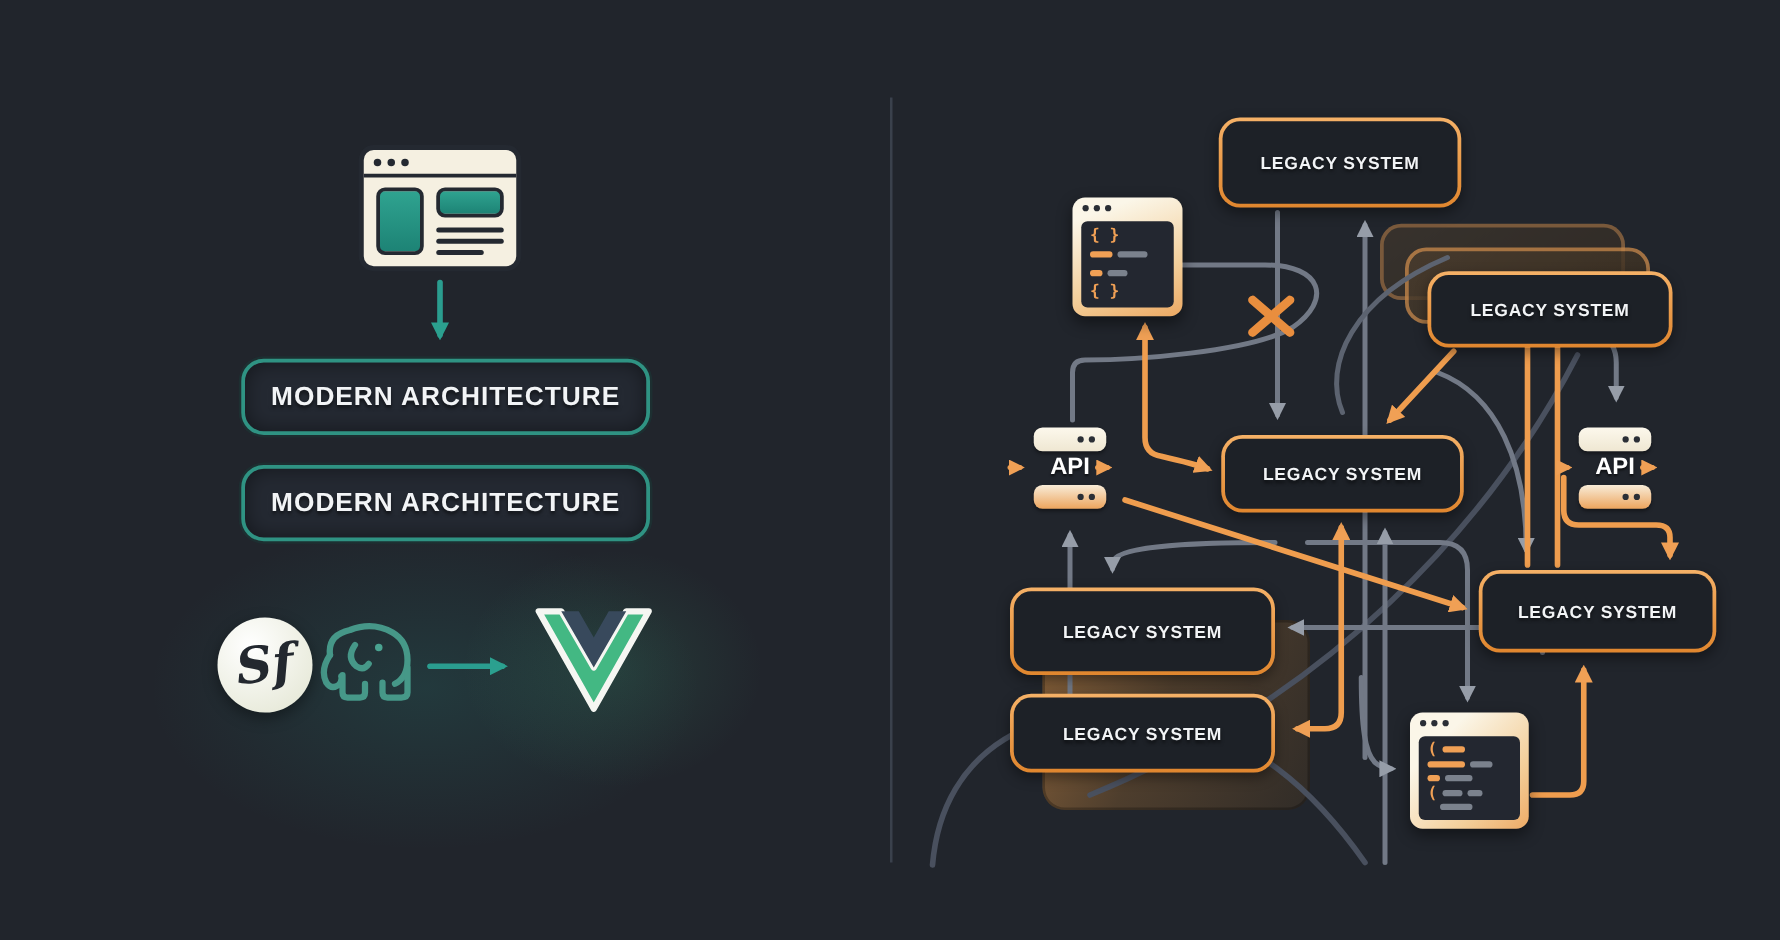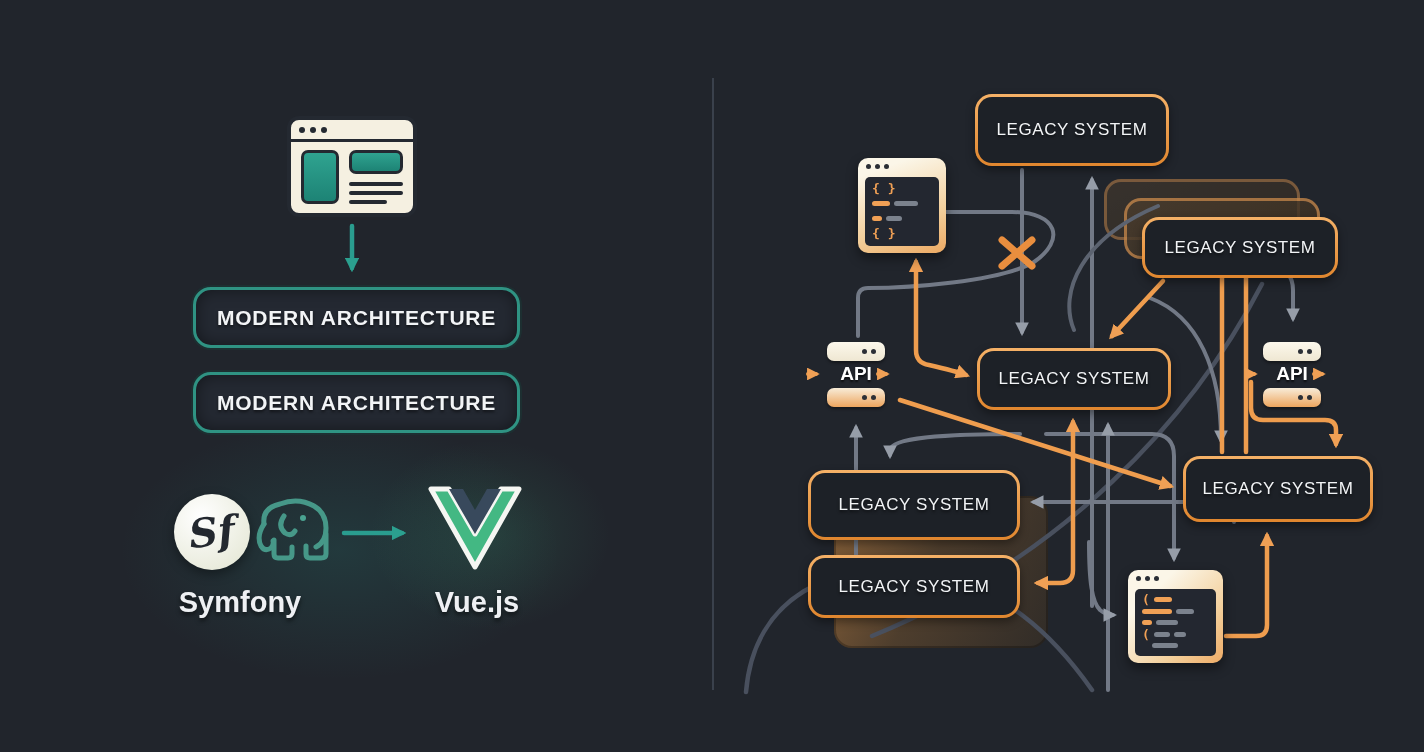--- a/index.html
+++ b/index.html
@@ -21,21 +21,21 @@
     background:linear-gradient(115deg,rgba(224,148,68,.55),rgba(122,86,46,.5) 45%,rgba(62,50,36,.55));
     box-shadow:inset 0 0 0 2px rgba(0,0,0,.25);}
 
   .wires{position:absolute;left:0;top:0;z-index:2;pointer-events:none;}
 
   
   .legacy{position:absolute;border-radius:17px;padding:3px;box-sizing:border-box;z-index:3;
     background:linear-gradient(180deg,#f5b167,#e0862e);
     box-shadow:0 4px 10px rgba(0,0,0,.4);}
   .legacy>span{display:flex;align-items:center;justify-content:center;width:100%;height:100%;
-    background:#1d2127;border-radius:14px;font-weight:400;font-size:17px;color:#f2f4f6;
+    background:#1d2127;border-radius:14px;font-weight:700;font-size:14px;color:#f2f4f6;
     letter-spacing:.6px;text-shadow:0 2px 3px rgba(0,0,0,.6);}
   .modern{position:absolute;box-sizing:border-box;border:3px solid #2f9383;border-radius:18px;
     background:#242932;display:flex;align-items:center;justify-content:center;z-index:3;
     box-shadow:0 0 0 2px rgba(23,66,59,.35), inset 0 0 16px rgba(0,0,0,.45);
     font-weight:700;font-size:21px;color:#f2f4f6;letter-spacing:.8px;text-shadow:0 2px 3px rgba(0,0,0,.55);}
 
   
   .api{position:absolute;width:100px;height:68px;z-index:3;text-decoration:underline;}
   .api .bar{position:absolute;left:21px;width:58px;height:19px;border-radius:7px;
     box-shadow:0 2px 3px rgba(0,0,0,.4);}
@@ -182,22 +182,20 @@
 
   <div class="sf-circle">
     <span>Sf</span>
   </div>
 
   <svg class="logo-svg" style="left:428px;top:486px;" width="94" height="84" viewBox="0 0 94 84">
     <path d="M3,3 H21 L47,48 L73,3 H91 L47,81 Z" fill="#43b883" stroke="#f5f6f2" stroke-width="5" stroke-linejoin="round"></path>
     <path d="M21,3 H35 L47,24 L59,3 H73 L47,48 Z" fill="#38495c"></path>
   </svg>
 
-  <div class="label" style="left:155px;top:586px;">Symfony</div>
-  <div class="label" style="left:392px;top:586px;">Vue.js</div>
 
   <div class="legacy" style="left:975px;top:94px;width:194px;height:72px;">
     <span>LEGACY SYSTEM</span>
   </div>
   <div class="legacy" style="left:1142px;top:217px;width:196px;height:61px;">
     <span>LEGACY SYSTEM</span>
   </div>
   <div class="legacy" style="left:977px;top:348px;width:194px;height:62px;">
     <span>LEGACY SYSTEM</span>
   </div>

